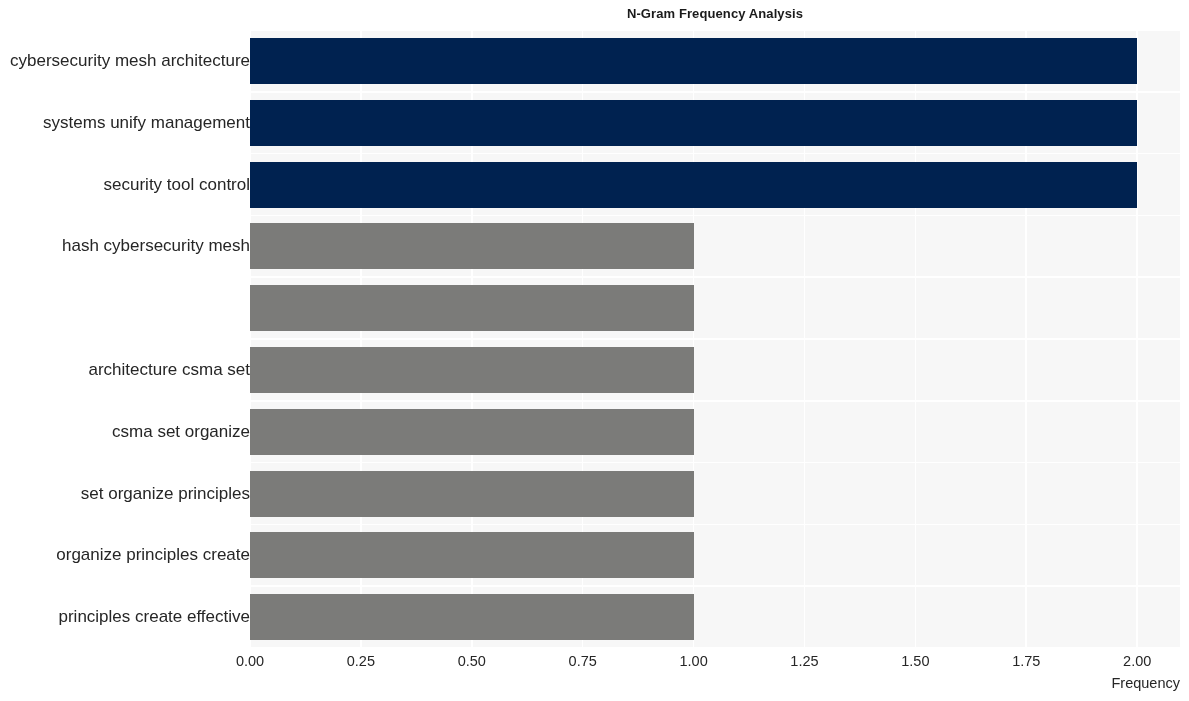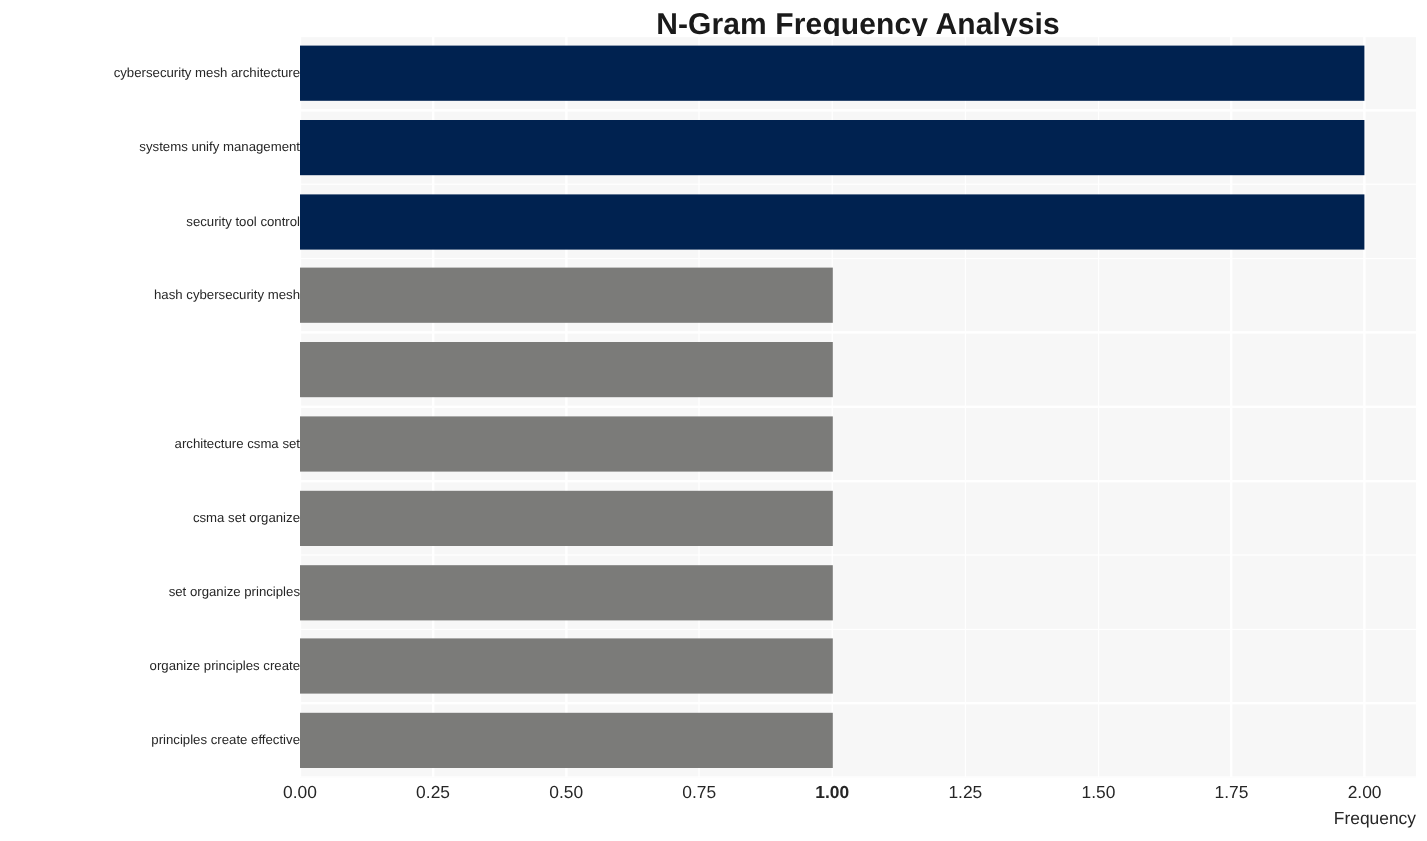--- a/index.html
+++ b/index.html
@@ -19,21 +19,21 @@
     height: 701px;
     background: #ffffff;
   }
   
   #chart-title {
     position: absolute;
     left: 250px;
     top: 6px;
     width: 930px;
     text-align: center;
-    font-size: 25px;
+    font-size: 13px;
     font-weight: bold;
     color: #1a1a1a;
     letter-spacing: 0.1px;
     white-space: nowrap;
   }
   
   #plot-area {
     position: absolute;
     left: 250px;
     top: 30px;
@@ -61,21 +61,21 @@
     position: absolute;
     left: 0;
     height: 46px;
   }
   
   .ytick-label {
     position: absolute;
     right: 0;
     width: 244px;
     text-align: right;
-    font-size: 11px;
+    font-size: 17px;
     color: #262626;
     white-space: nowrap;
     line-height: 16px;
   }
   #y-axis-labels {
     position: absolute;
     left: 0;
     top: 30px;
     width: 250px;
     height: 618px;
@@ -167,21 +167,21 @@
       <div class="ytick-label" style="top: 455.5px;">set organize principles</div>
       <div class="ytick-label" style="top: 517.3px;">organize principles create</div>
       <div class="ytick-label" style="top: 579.1px;">principles create effective</div>
     </div>
 
   <div id="x-axis-labels">
       <div class="xtick-label" style="left: 250px;">0.00</div>
       <div class="xtick-label" style="left: 360.899px;">0.25</div>
       <div class="xtick-label" style="left: 471.798px;">0.50</div>
       <div class="xtick-label" style="left: 582.697px;">0.75</div>
-      <div class="xtick-label" style="left: 693.596px; font-weight: bold;">1.00</div>
+      <div class="xtick-label" style="left: 693.596px;">1.00</div>
       <div class="xtick-label" style="left: 804.496px;">1.25</div>
       <div class="xtick-label" style="left: 915.395px;">1.50</div>
       <div class="xtick-label" style="left: 1026.29px;">1.75</div>
       <div class="xtick-label" style="left: 1137.19px;">2.00</div>
     </div>
 
   <div id="x-axis-title">Frequency</div>
 
 </div>
 

